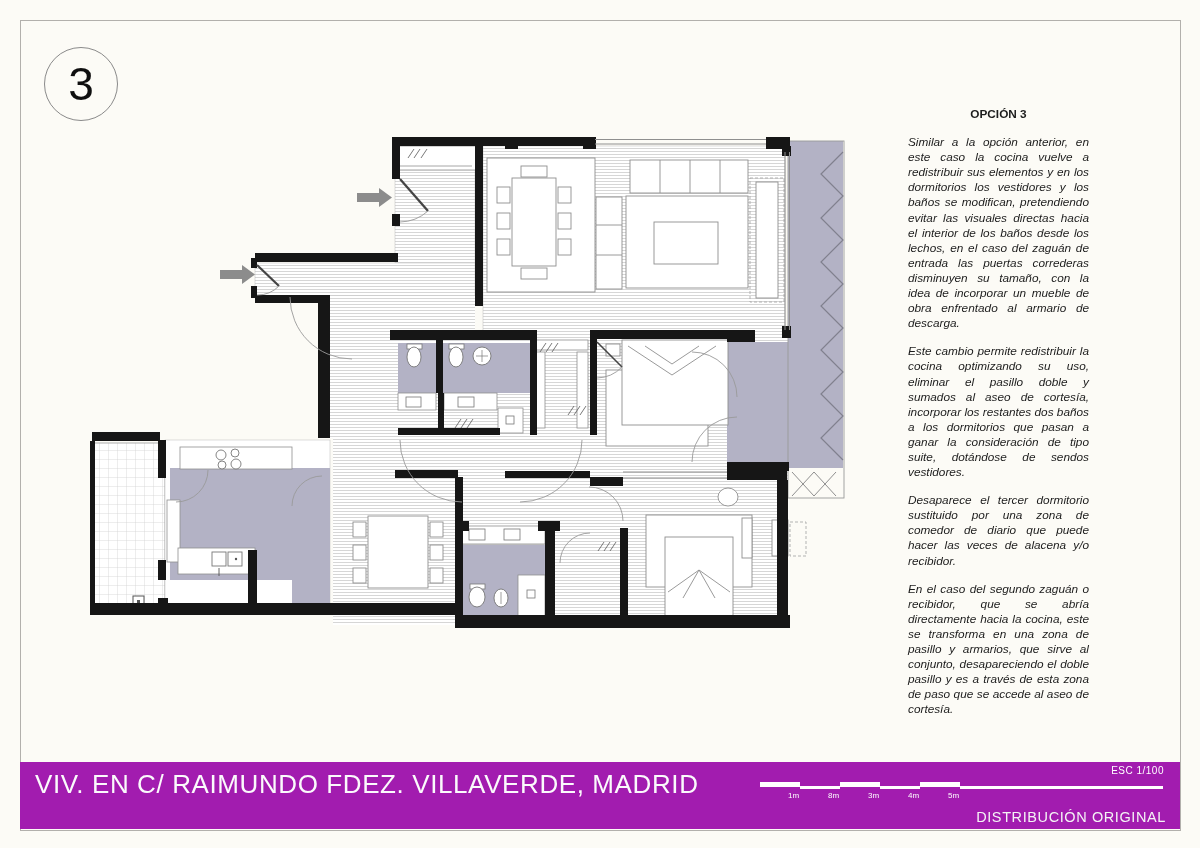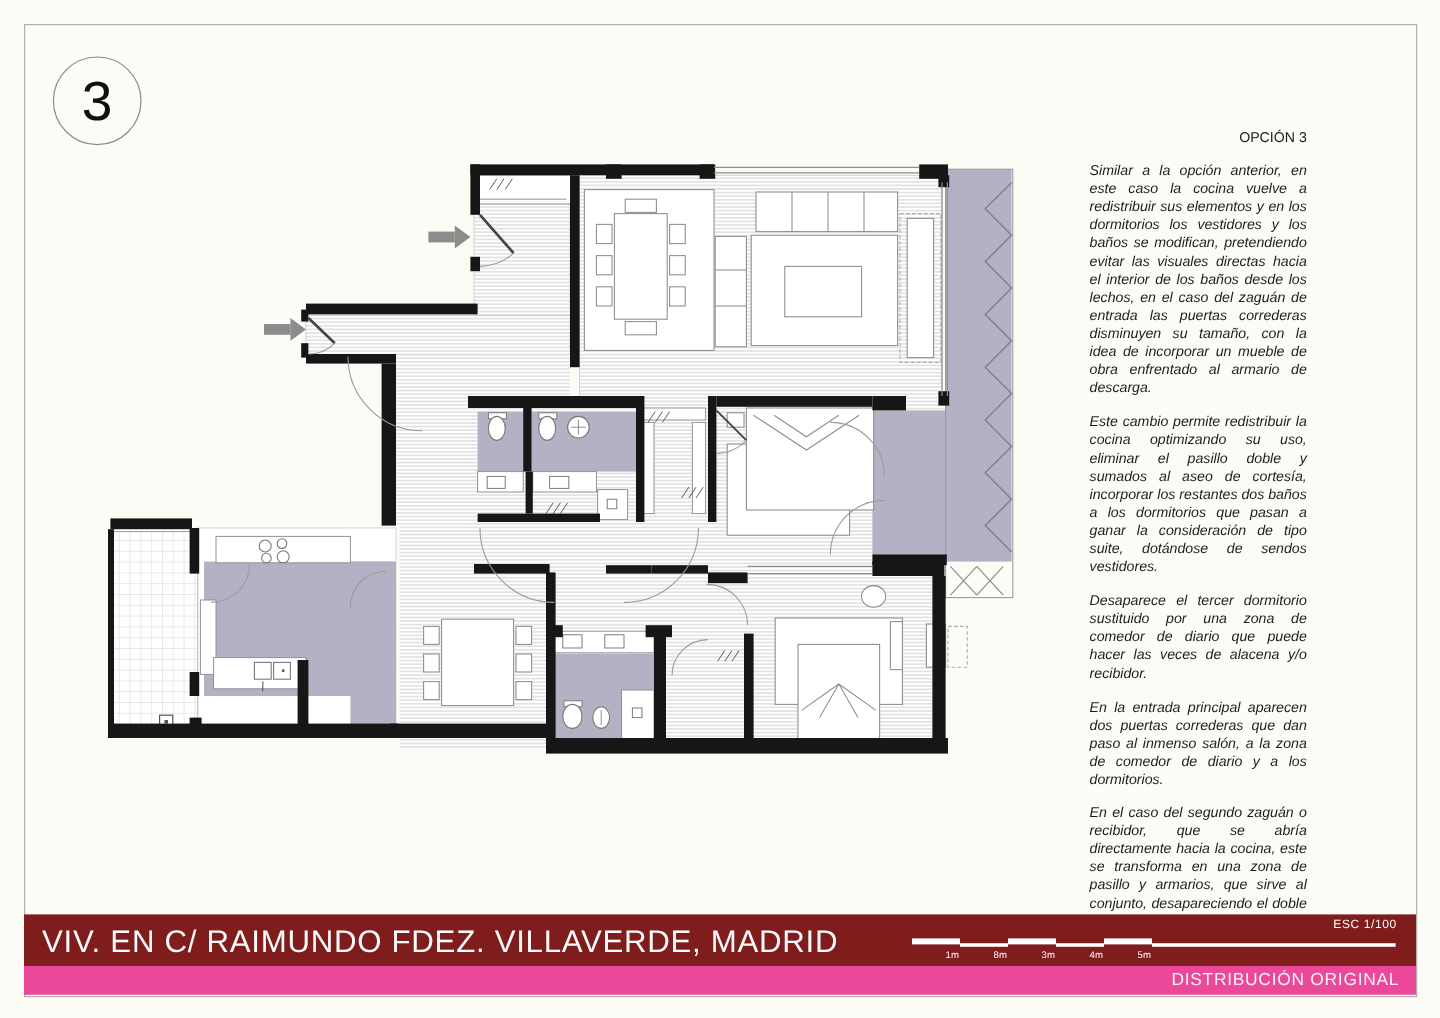--- a/index.html
+++ b/index.html
@@ -18,50 +18,50 @@
     border:1px solid #8a8a8a;border-radius:50%;
     display:flex;align-items:center;justify-content:center;
     font-size:46px;color:#0f0f0f;background:#fcfbf6;
   }
   
   .notes{
     position:absolute;left:908px;top:107px;width:181px;
     color:#1c1c1c;font-size:11.8px;line-height:15.1px;
   }
   .notes .title{
-    text-align:right;font-weight:normal;font-size:11.8px;margin:0 0 13px 0;
+    text-align:center;font-weight:bold;font-size:11.8px;margin:0 0 13px 0;
   }
   .notes p{
     margin:0 0 13px 0;text-align:justify;font-style:italic;
   }
   
   .plan{position:absolute;left:85px;top:125px;width:790px;height:560px;}
   
   .bar-light{
     position:absolute;left:20px;top:762px;width:1160px;height:43px;
-    background:#7f1d1d;
+    background:#a21caf;
   }
   .bar-light .proj-title{
     position:absolute;left:15px;top:0;height:43px;line-height:44px;
     font-size:26px;letter-spacing:0.6px;color:#fbfafc;white-space:nowrap;
   }
   .esc{
     position:absolute;right:16px;top:3px;font-size:10px;color:#ffffff;letter-spacing:0.5px;
   }
   .scalebar{position:absolute;left:740px;top:20px;width:405px;height:16px;}
   .scalebar .seg{position:absolute;background:#ffffff;}
   .seg-hi{top:0;height:5px;}
   .seg-lo{top:4px;height:3px;}
   .tick{
     position:absolute;top:9px;width:24px;text-align:left;
     font-size:8px;color:#ffffff;
   }
   .bar-dark{
     position:absolute;left:20px;top:805px;width:1160px;height:24px;
-    background:#ec4899;
+    background:#a21caf;
   }
   .bar-dark .variant{
     position:absolute;right:14px;top:0;height:24px;line-height:25px;
     font-size:14.5px;letter-spacing:0.6px;color:#f4f3f5;white-space:nowrap;
   }
 </style>
 </head>
 <body>
 
 <div class="frame"></div>
@@ -310,21 +310,20 @@
     </g>
   </g>
 </svg>
 </div>
 
 <div class="notes">
   <div class="title">OPCIÓN 3</div>
   <p>Similar a la opción anterior, en este caso la cocina vuelve a redistribuir sus elementos y en los dormitorios los vestidores y los baños se modifican, pretendiendo evitar las visuales directas hacia el interior de los baños desde los lechos, en el caso del zaguán de entrada las puertas correderas disminuyen su tamaño, con la idea de incorporar un mueble de obra enfrentado al armario de descarga.</p>
   <p>Este cambio permite redistribuir la cocina optimizando su uso, eliminar el pasillo doble y sumados al aseo de cortesía, incorporar los restantes dos baños a los dormitorios que pasan a ganar la consideración de tipo suite, dotándose de sendos vestidores.</p>
   <p>Desaparece el tercer dormitorio sustituido por una zona de comedor de diario que puede hacer las veces de alacena y/o recibidor.</p>
-  <p>En la entrada principal aparecen dos puertas correderas que dan paso al inmenso salón, a la zona de comedor de diario y a los dormitorios.</p>
   <p>En el caso del segundo zaguán o recibidor, que se abría directamente hacia la cocina, este se transforma en una zona de pasillo y armarios, que sirve al conjunto, desapareciendo el doble pasillo y es a través de esta zona de paso que se accede al aseo de cortesía.</p>
 </div>
 
 <div class="bar-light">
   <div class="proj-title">VIV. EN C/ RAIMUNDO FDEZ. VILLAVERDE, MADRID</div>
   <div class="esc">ESC 1/100</div>
   <div class="scalebar">
     <div class="seg seg-hi" style="left:0;width:40px"></div>
     <div class="seg seg-lo" style="left:40px;width:40px"></div>
     <div class="seg seg-hi" style="left:80px;width:40px"></div>

